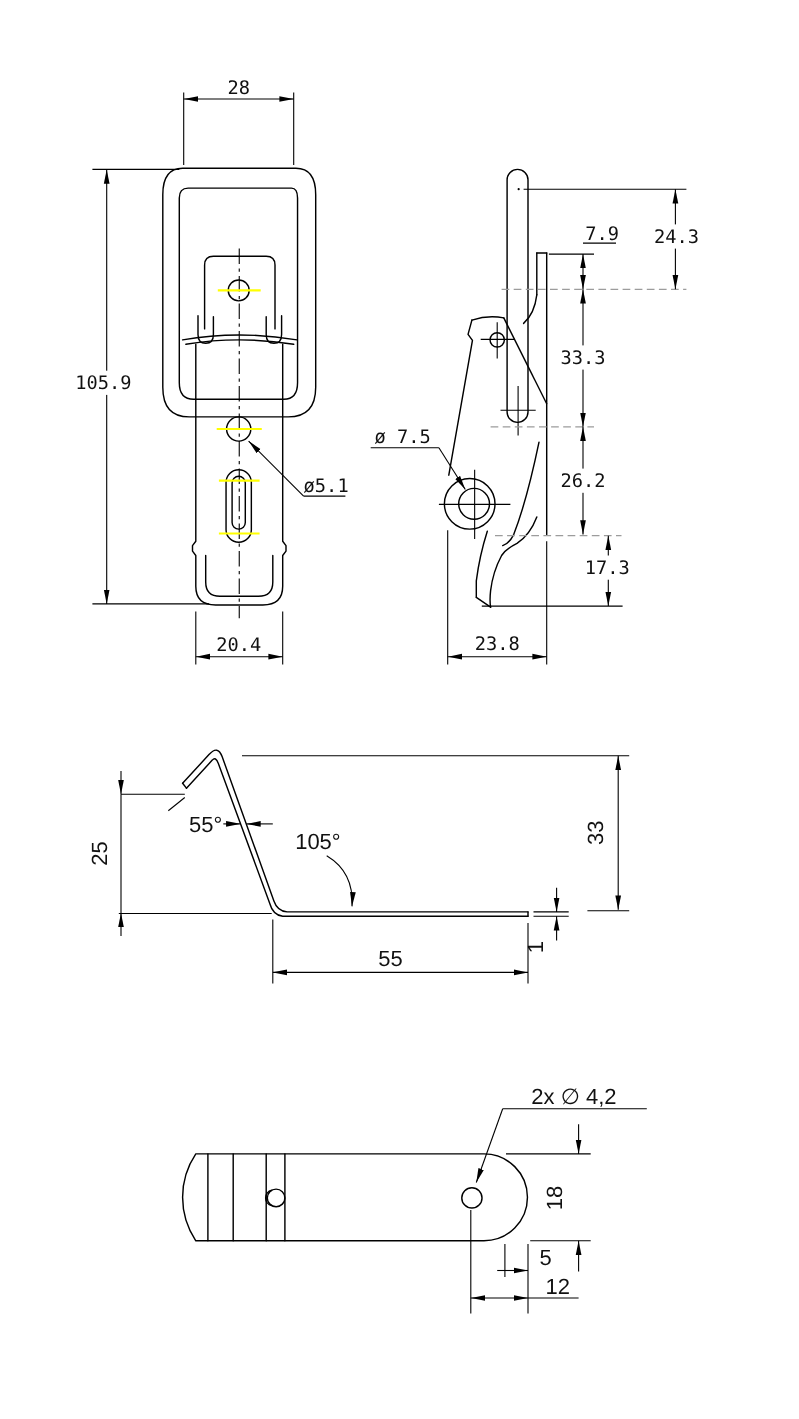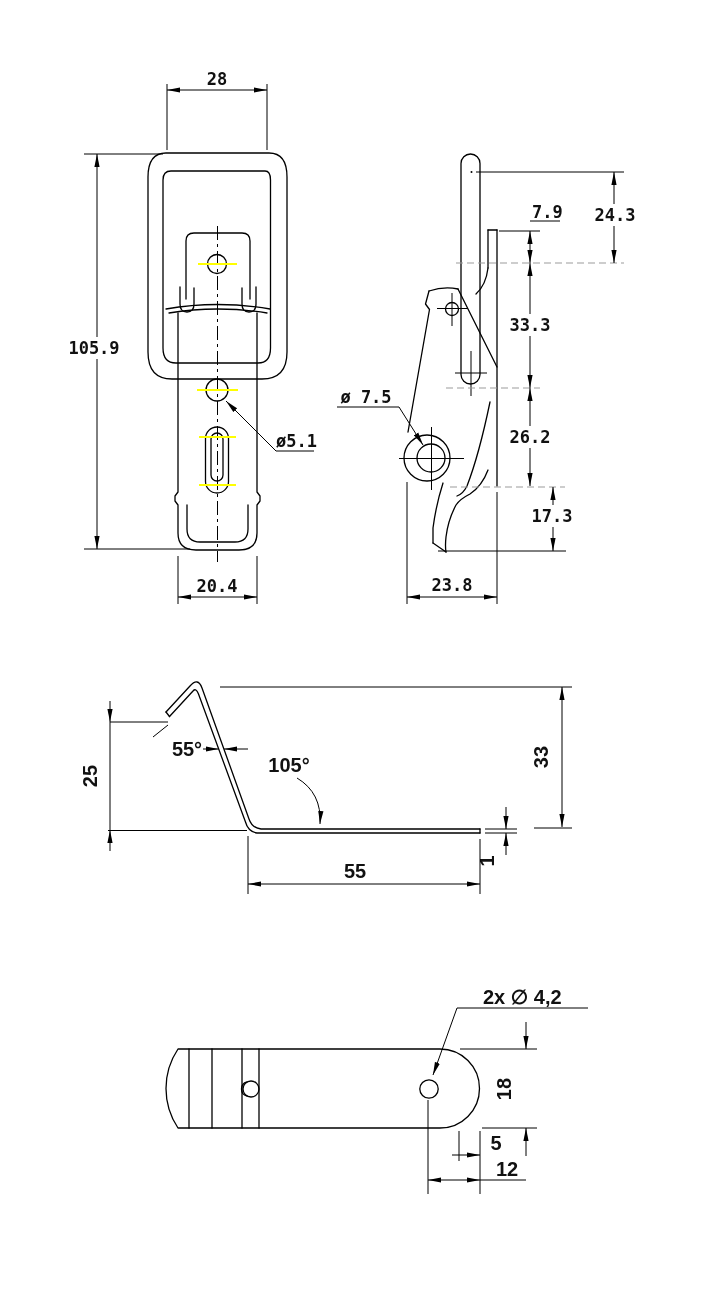--- a/index.html
+++ b/index.html
@@ -1,16 +1,16 @@
 <!DOCTYPE html>
 <html><head>
 <meta charset="utf-8">
 <style>
   html,body{margin:0;padding:0;background:#ffffff;}
-  .page{width:726px;height:1290px;background:#ffffff;position:relative;overflow:hidden;font-weight:bold;}
+  .page{width:726px;height:1290px;background:#ffffff;position:relative;overflow:hidden;}
   svg{display:block;}
   .part{stroke:#000;stroke-width:1.3;fill:none;stroke-linecap:round;stroke-linejoin:round;}
   .thin{stroke:#000;stroke-width:1;fill:none;}
   .dim{stroke:#000;stroke-width:1;fill:none;}
   .ref{stroke:#9c9c9c;stroke-width:1.2;fill:none;stroke-dasharray:7 4;}
   .cl{stroke:#000;stroke-width:1;fill:none;stroke-dasharray:14 4 3 4;}
   .hl{stroke:#ffff00;stroke-width:2;fill:none;}
   .bg{fill:#ffffff;stroke:none;}
   text{fill:#111;}
   .tdim{font-family:"DejaVu Sans Mono",monospace;font-size:17px;}

